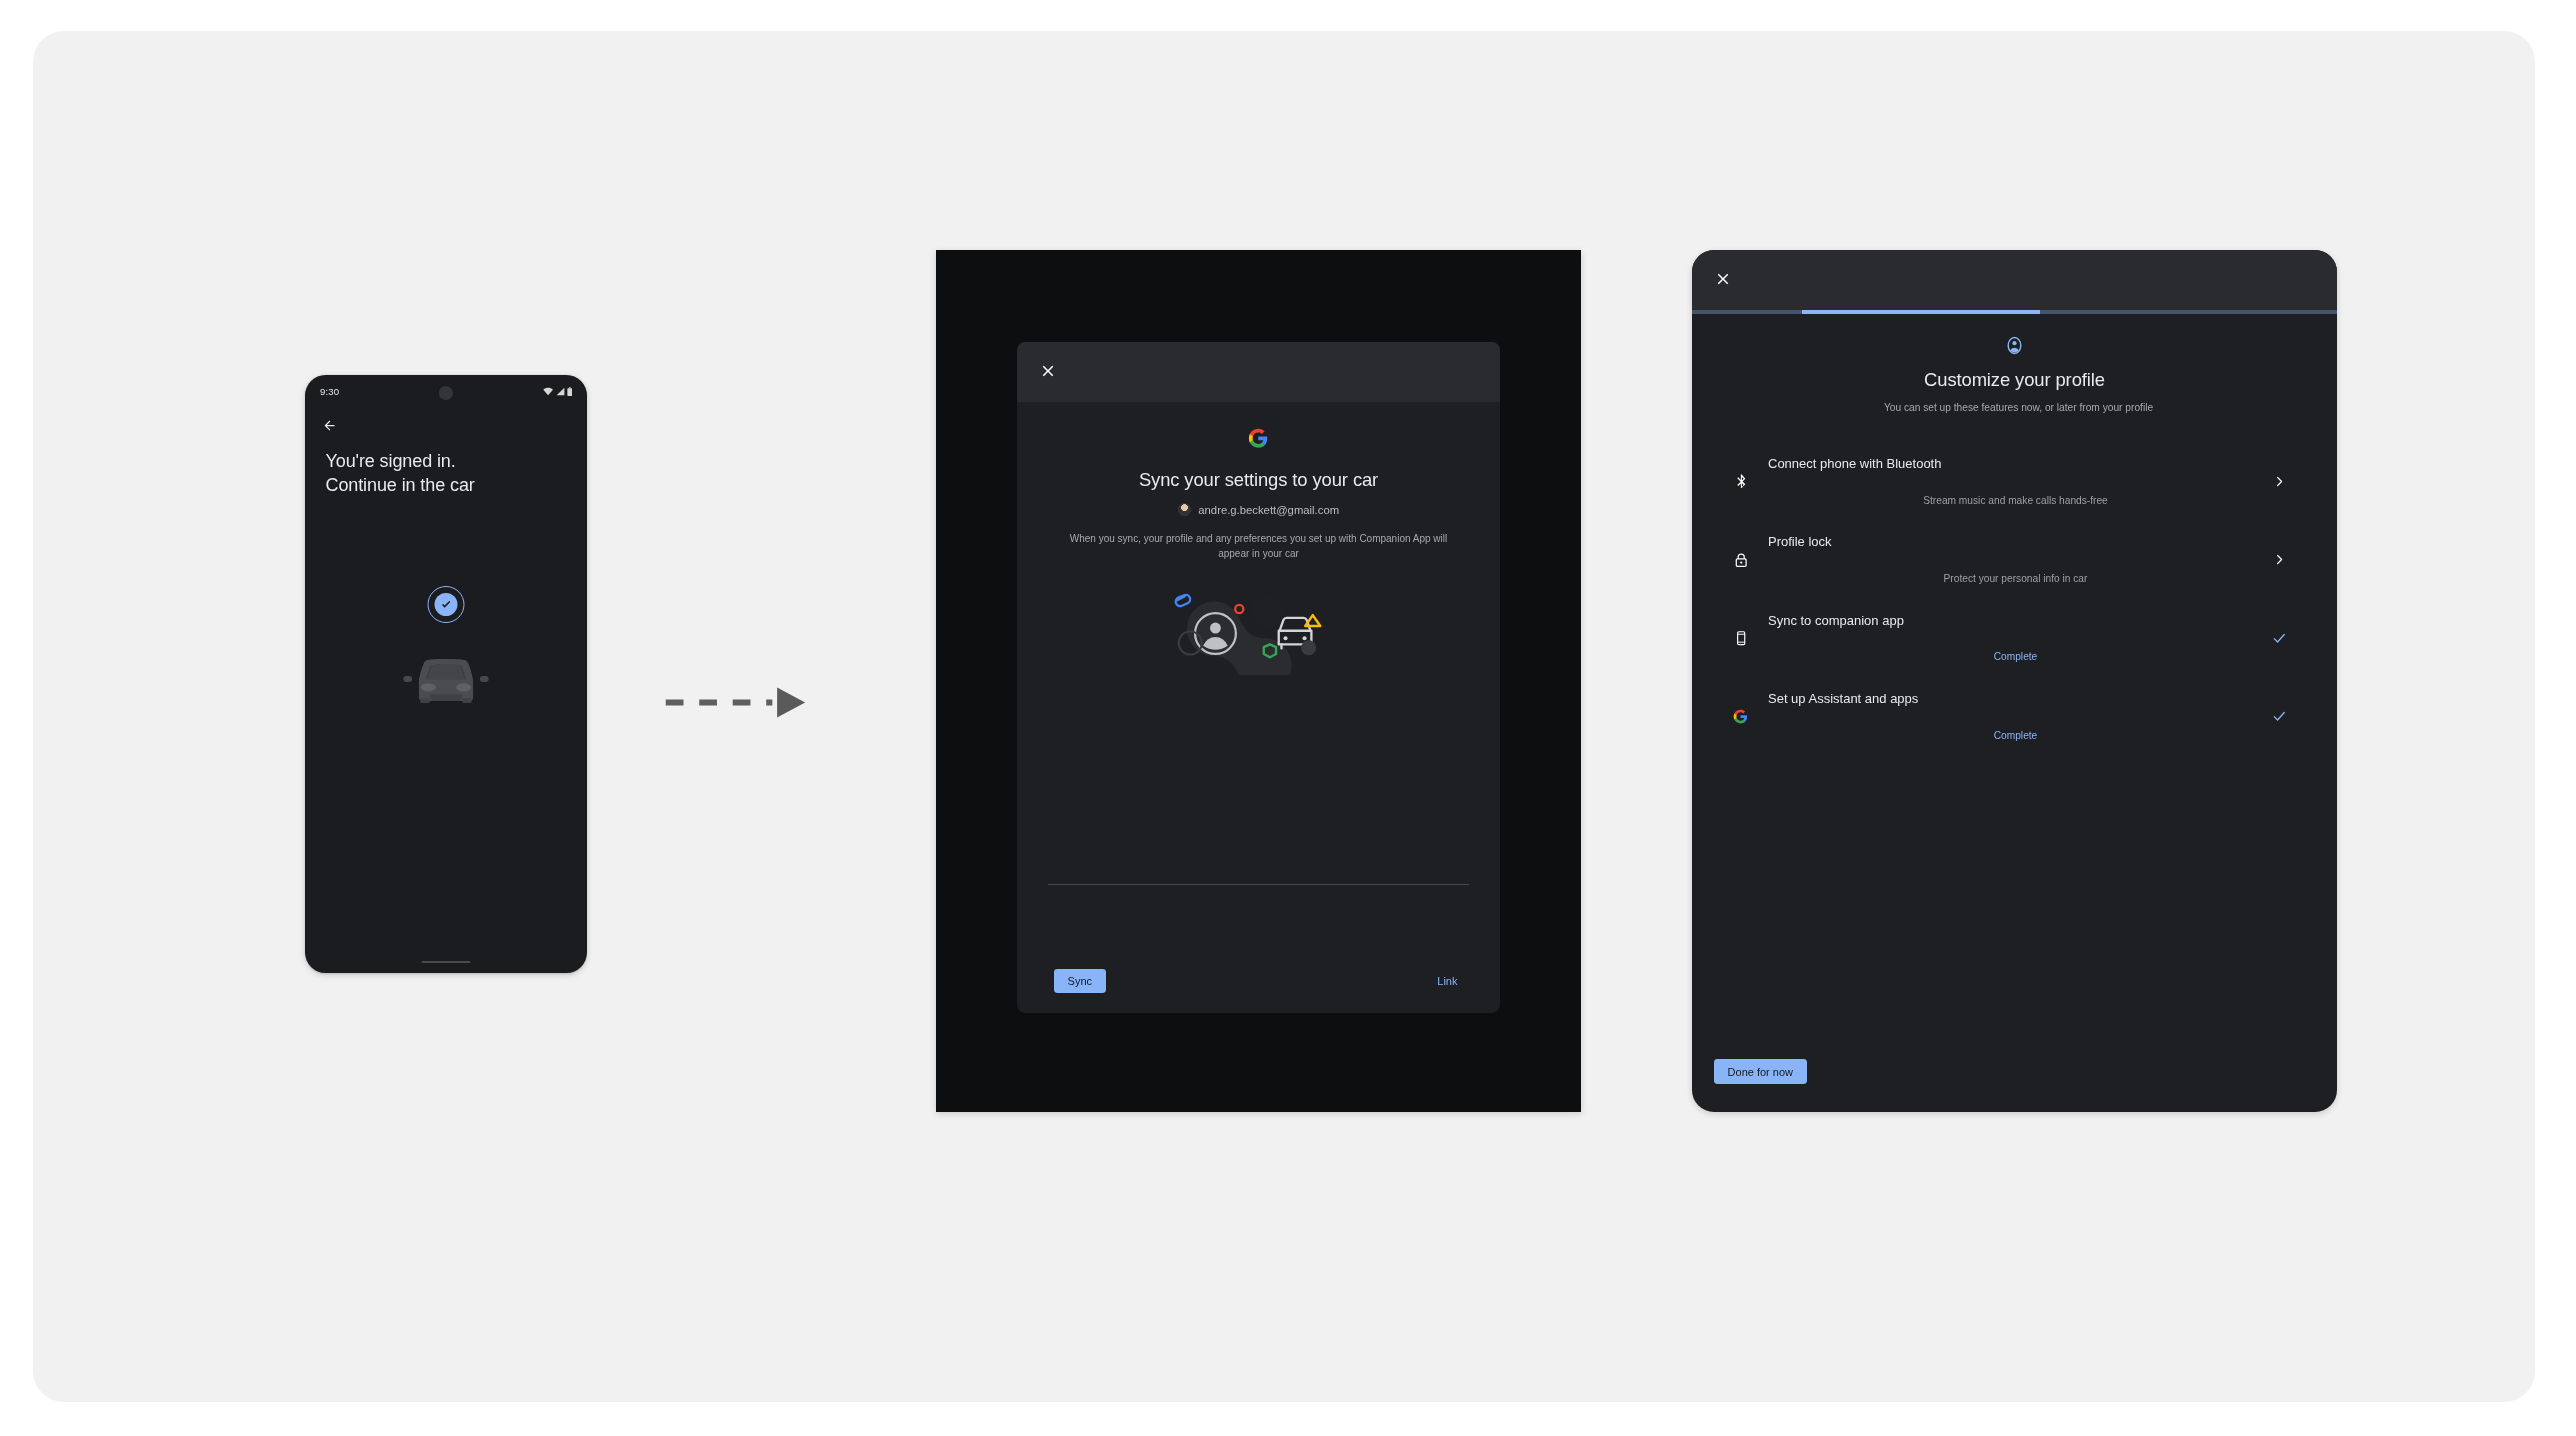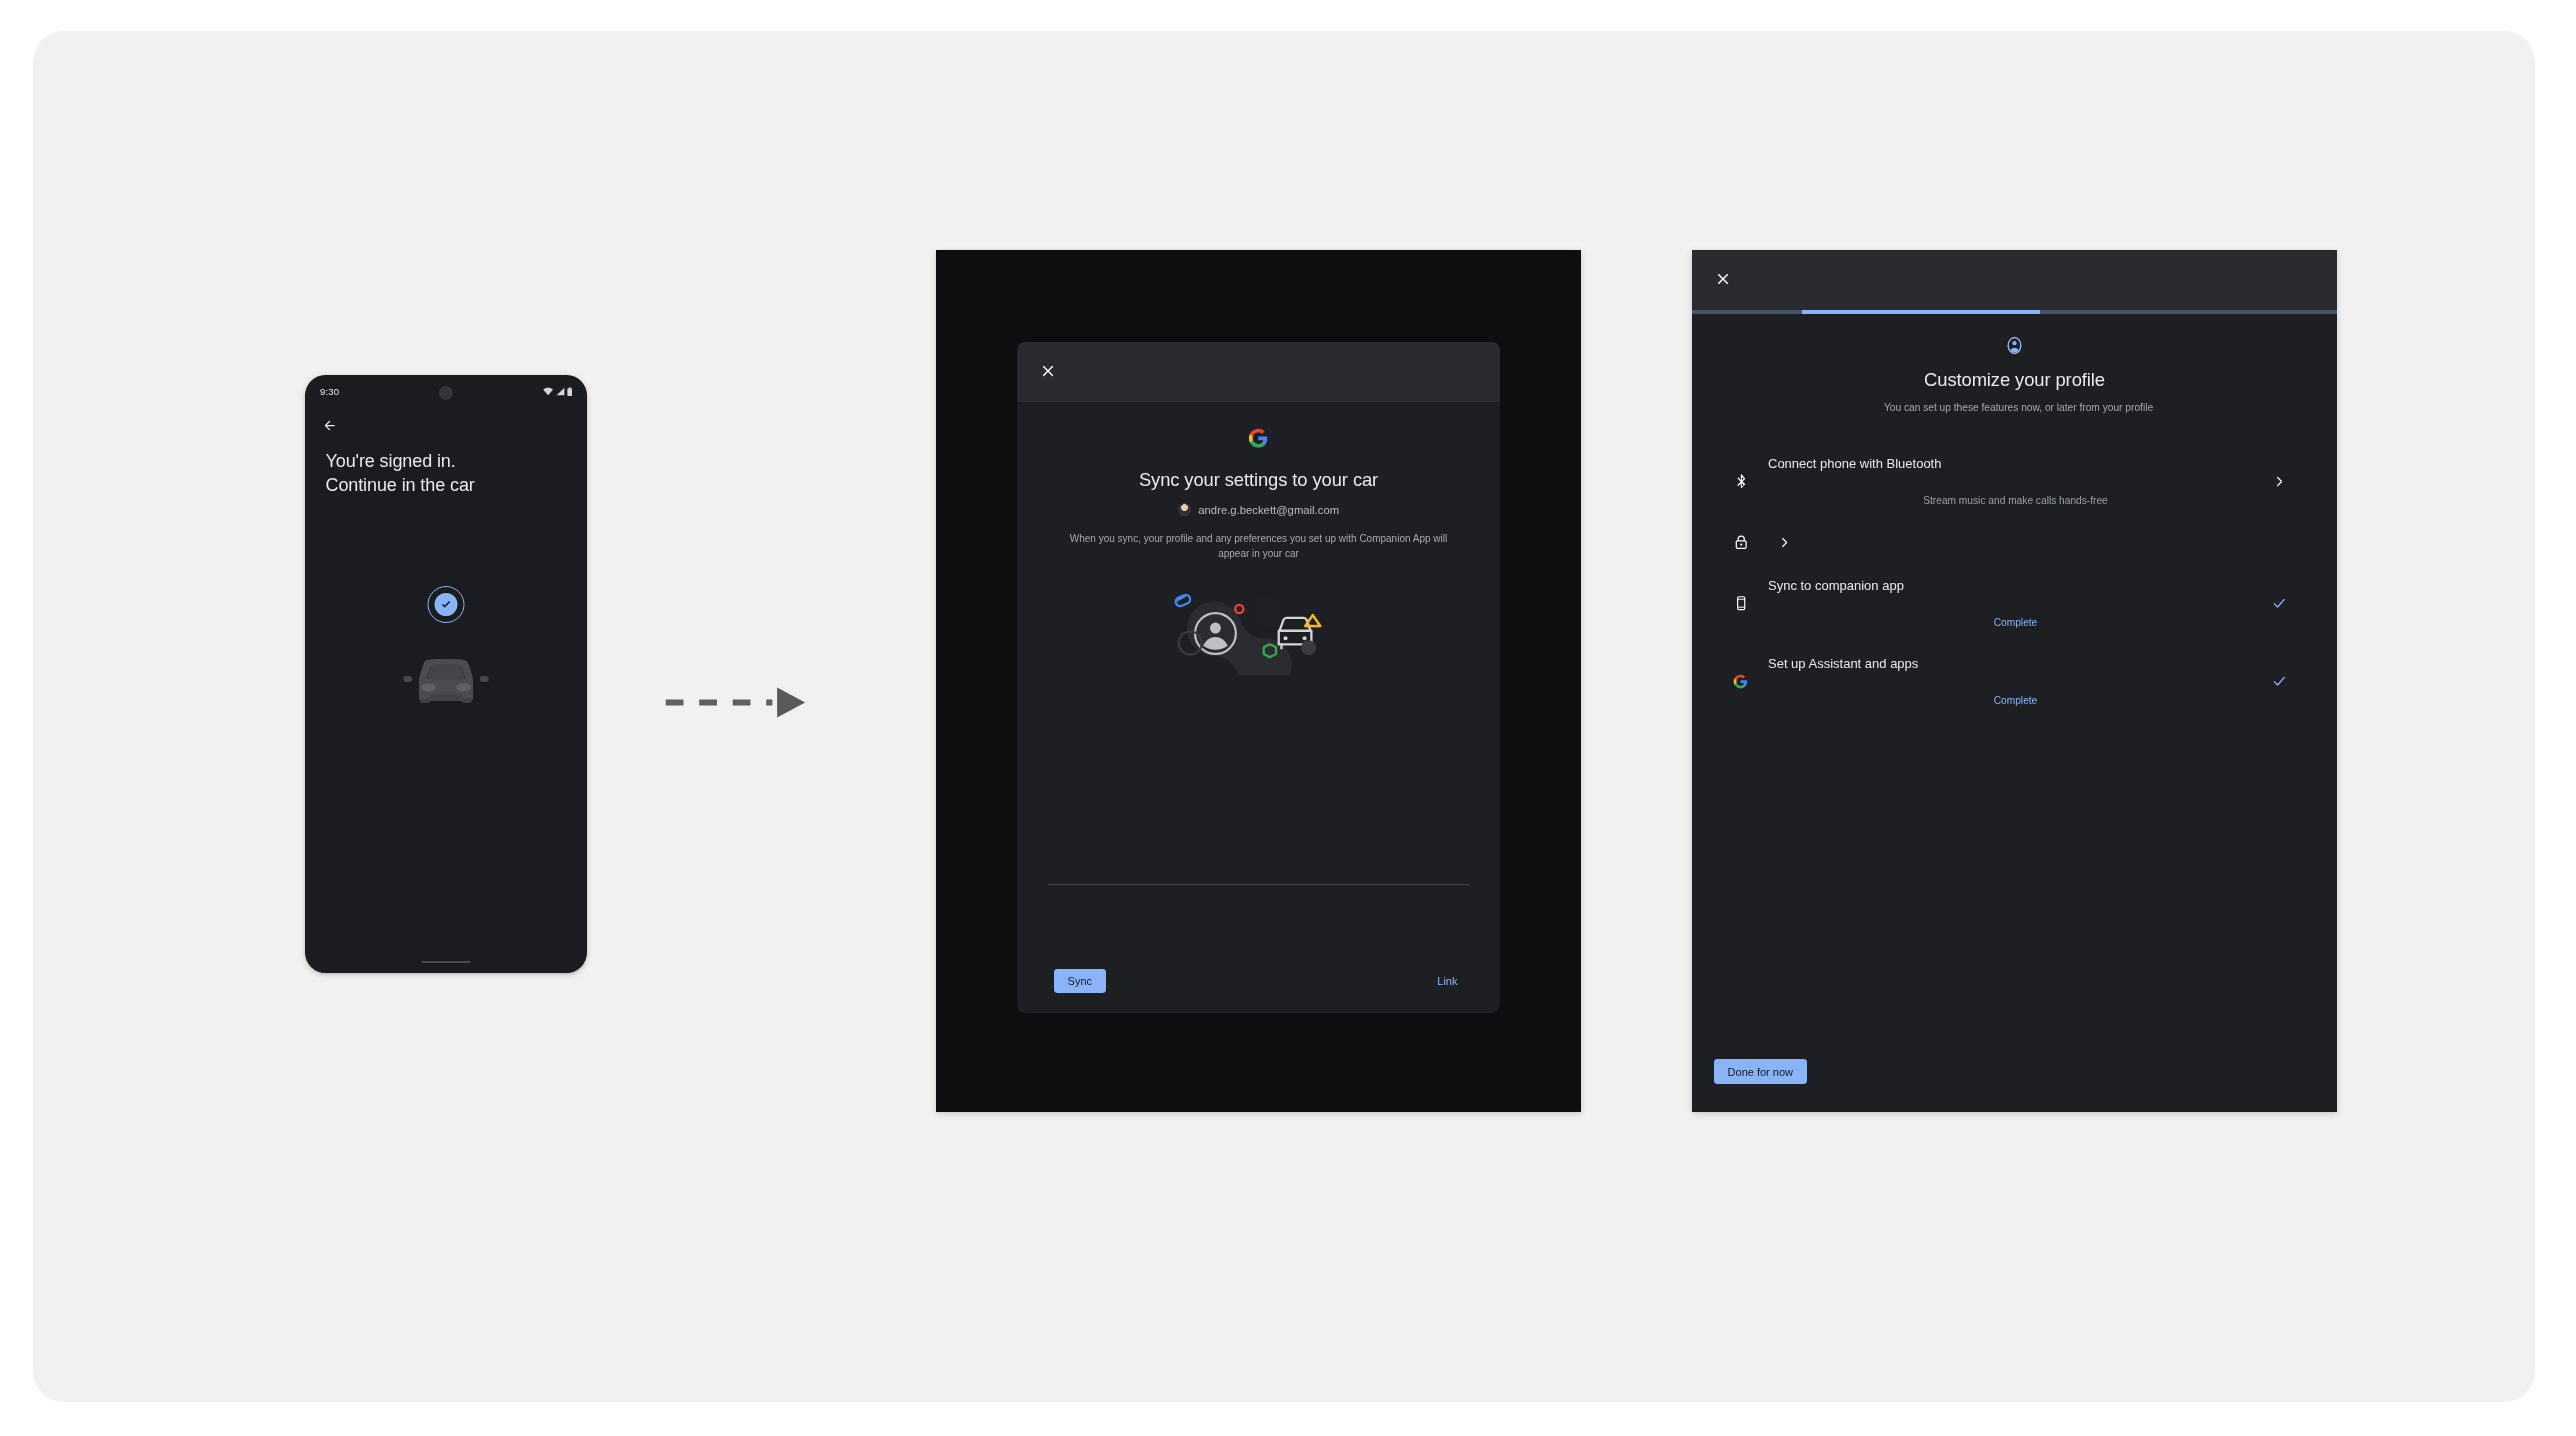--- a/index.html
+++ b/index.html
@@ -127,21 +127,21 @@
     font-family:"Liberation Sans", sans-serif;
     font-size:11px; padding:6.1px 5.5px; cursor:pointer;
   }
 
   
   #right-panel {
     position:absolute; left:1692px; top:250px;
     width:645px; height:862px;
     background:#1e1f22;
     box-shadow: 0 2px 6.8px rgba(0,0,0,.16);
-    display:flex; flex-direction:column; overflow:hidden;
+    display:flex; flex-direction:column; overflow:hidden;border-radius:22px;
   }
   .rp-header {
     height:60px; background:#2a2b2f; flex:0 0 auto;
     display:flex; align-items:center; padding-left:22px;
   }
   .rp-progress {
     height:4.1px; flex:0 0 auto; background:#44546e; position:relative;
   }
   .rp-progress-fill {
     position:absolute; top:0; height:100%; background:#8ab4f8;
@@ -349,20 +349,24 @@
         </div>
 
         <div class="rp-item">
           <span class="rp-item-icon">
             <svg width="16.4" height="16.4" viewBox="0 0 24 24">
               <path d="M7.5 10V7.5a4.5 4.5 0 0 1 9 0V10" fill="none" stroke="#ffffff" stroke-width="1.8"></path>
               <rect x="4.8" y="10" width="14.4" height="11" rx="1.6" fill="none" stroke="#ffffff" stroke-width="1.8"></rect>
               <circle cx="12" cy="15.5" r="1.6" fill="#ffffff"></circle>
             </svg>
           </span>
+          <span class="rp-item-text">
+            <span class="rp-item-title">Profile lock</span>
+            <span class="rp-item-sub muted" style="display:block">Protect your personal info in car</span>
+          </span>
           <span class="rp-item-act">
             <svg width="15" height="15" viewBox="0 0 24 24">
               <path d="M9 5.6 15.4 12 9 18.4" fill="none" stroke="#ffffff" stroke-width="1.9" stroke-linecap="round" stroke-linejoin="round"></path>
             </svg>
           </span>
         </div>
 
         <div class="rp-item">
           <span class="rp-item-icon">
             <svg width="16.4" height="16.4" viewBox="0 0 24 24">

